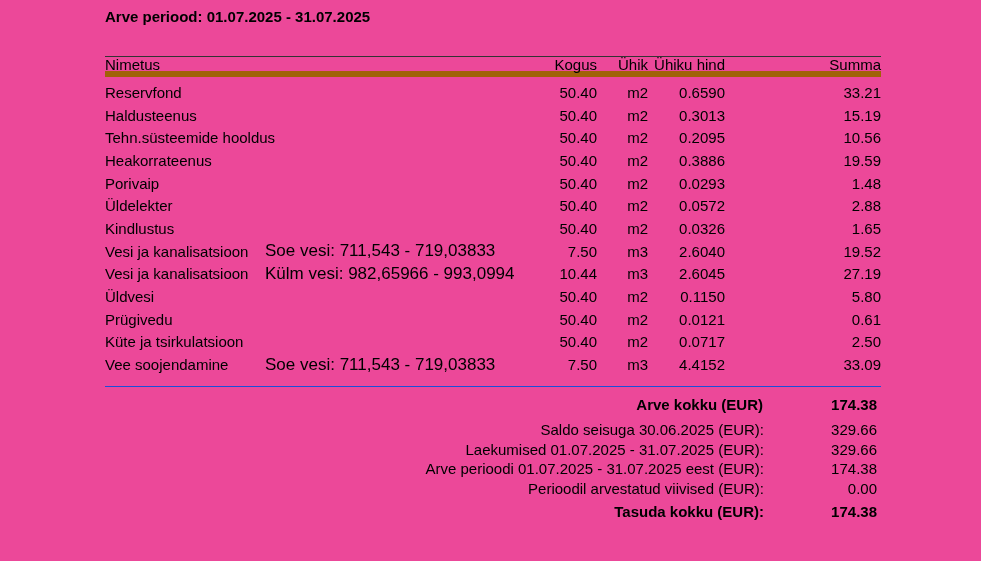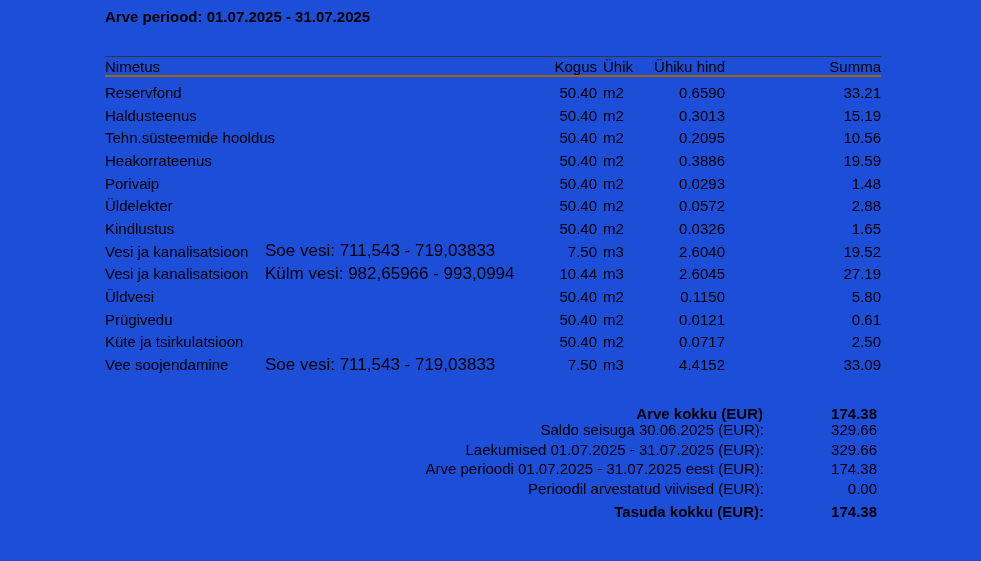--- a/index.html
+++ b/index.html
@@ -1,20 +1,20 @@
 <!DOCTYPE html>
 <html><head>
 <meta charset="utf-8">
 <style>
   html, body { margin: 0; padding: 0; background: #ffffff; }
   .doc {
     position: relative;
     width: 981px;
     height: 561px;
-    background: #1d4ed8;
+    background: #ec4899;
     font-family: "Liberation Sans", sans-serif;
     color: #000000;
     overflow: hidden;
   }
   .title {
     position: absolute;
     left: 105px;
     top: 7px;
     font-size: 15px;
     font-weight: bold;
@@ -26,41 +26,41 @@
     left: 105px;
     top: 56px;
     width: 776px;
     font-size: 15px;
   }
   .thead {
     display: flex;
     height: 21px;
     align-items: center;
     border-top: 1px solid #333;
-    border-bottom: 2px solid #a16207;
+    border-bottom: 6px solid #a16207;
     box-sizing: border-box;
   }
   .rows { padding-top: 4px; }
   .row {
     display: flex;
     height: 22.7px;
     align-items: center;
   }
   .c { white-space: nowrap; overflow: visible; }
   .c.name   { width: 160px; text-align: left; }
   .c.detail { width: 272px; text-align: left; font-size: 17px; }
   .thead .c.detail { font-size: 15px; }
   .c.qty    { width: 60px;  text-align: right; }
-  .c.unit   { width: 51px;  text-align: left; padding-left: 6px; box-sizing: border-box; }
+  .c.unit   { width: 51px;  text-align: right; padding-left: 6px; box-sizing: border-box; }
   .c.price  { width: 77px;  text-align: right; }
   .c.sum    { width: 156px; text-align: right; }
   .invoice-total {
     display: flex;
-    margin-top: 16px;
-    border-top: 4px solid #1d4ed8;
+    margin-top: 10px;
+    border-top: 1px solid #1d4ed8;
     padding-top: 9px;
     font-weight: bold;
   }
   .tot-label { width: 658px; text-align: right; white-space: nowrap; }
   .tot-value { width: 114px; text-align: right; white-space: nowrap; }
   .summary {
     position: absolute;
     left: 105px;
     top: 420px;
     width: 776px;

